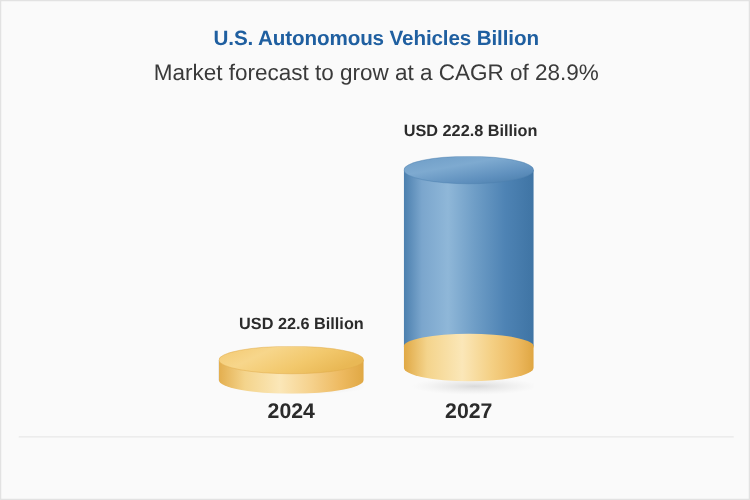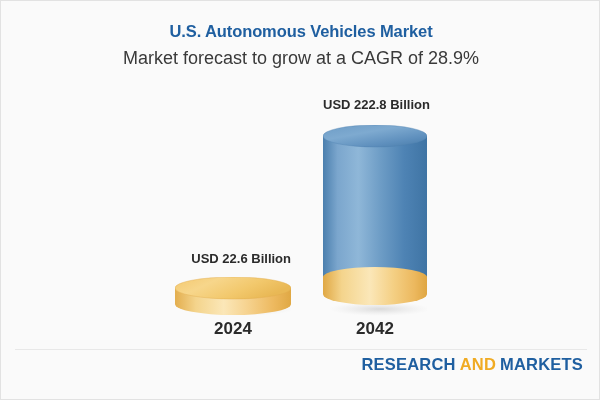--- a/index.html
+++ b/index.html
@@ -138,21 +138,21 @@
     line-height: 9px;
     white-space: nowrap;
   }
 </style>
 </head>
 <body>
 
 <div id="card">
 
   <div id="header">
-    <div id="chart-title">U.S. Autonomous Vehicles Market</div>
+    <div id="chart-title">U.S. Autonomous Vehicles Billion</div>
     <div id="chart-subtitle">Market forecast to grow at a CAGR of 28.9%</div>
   </div>
 
   <div id="plot">
 
     <div class="bar-group" style="left:174px; width:116px; height:262px;">
 
       <div class="value-label" style="top:168px;">USD 22.6 Billion</div>
 
       <div class="cylinder-wrap" style="top:194px;">
@@ -231,27 +231,26 @@
 
           <path d="M0,152 L0,169 A52,11 0 0 0 104,169 L104,152 Z" fill="url(#goldBase)"></path>
 
           <ellipse cx="52" cy="152" rx="52" ry="10" fill="url(#goldBase)"></ellipse>
 
           <ellipse cx="52" cy="11" rx="52" ry="11" fill="url(#blueTop)"></ellipse>
           <ellipse cx="52" cy="11" rx="52" ry="11" fill="none" stroke="#4b7fae" stroke-width="0.6" opacity="0.6"></ellipse>
         </svg>
       </div>
 
-      <div class="year-label" style="top:238px;">2042</div>
+      <div class="year-label" style="top:238px;">2027</div>
     </div>
 
   </div>
 
   <div id="footer-divider"></div>
 
   <div id="footer">
 
     <div id="logo">
-      <div id="logo-wordmark"><span class="logo-blue">RESEARCH</span><span class="logo-gold" style="margin:0 4px;">AND</span><span class="logo-blue">MARKETS</span></div>
     </div>
   </div>
 
 </div>
 
 </body></html>

